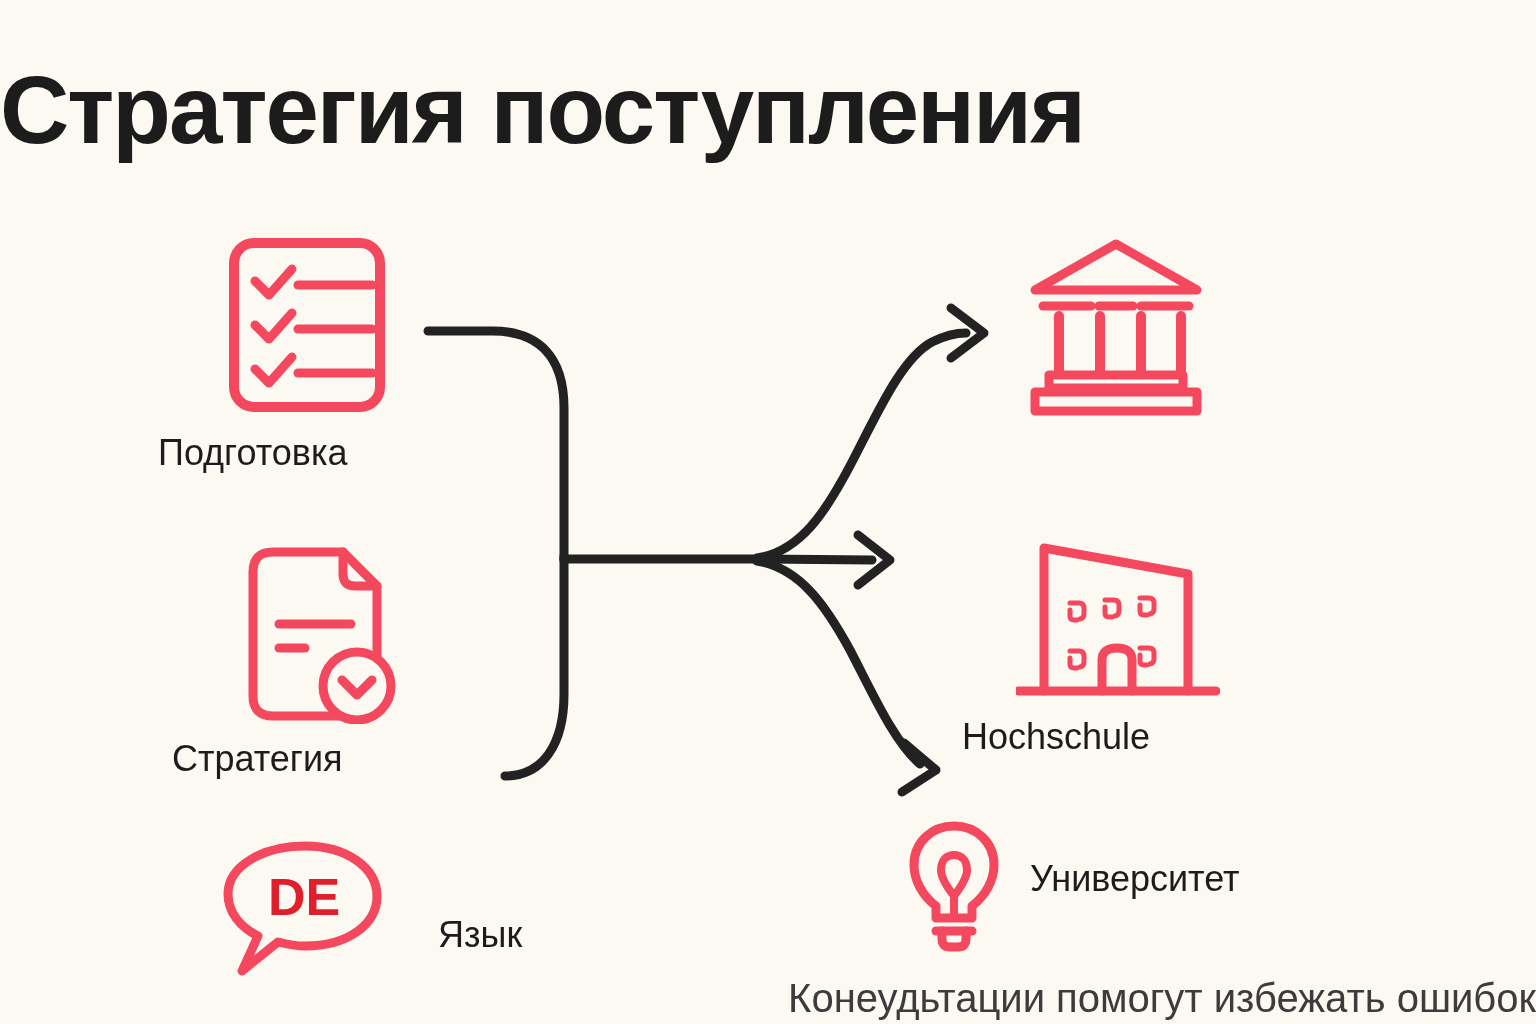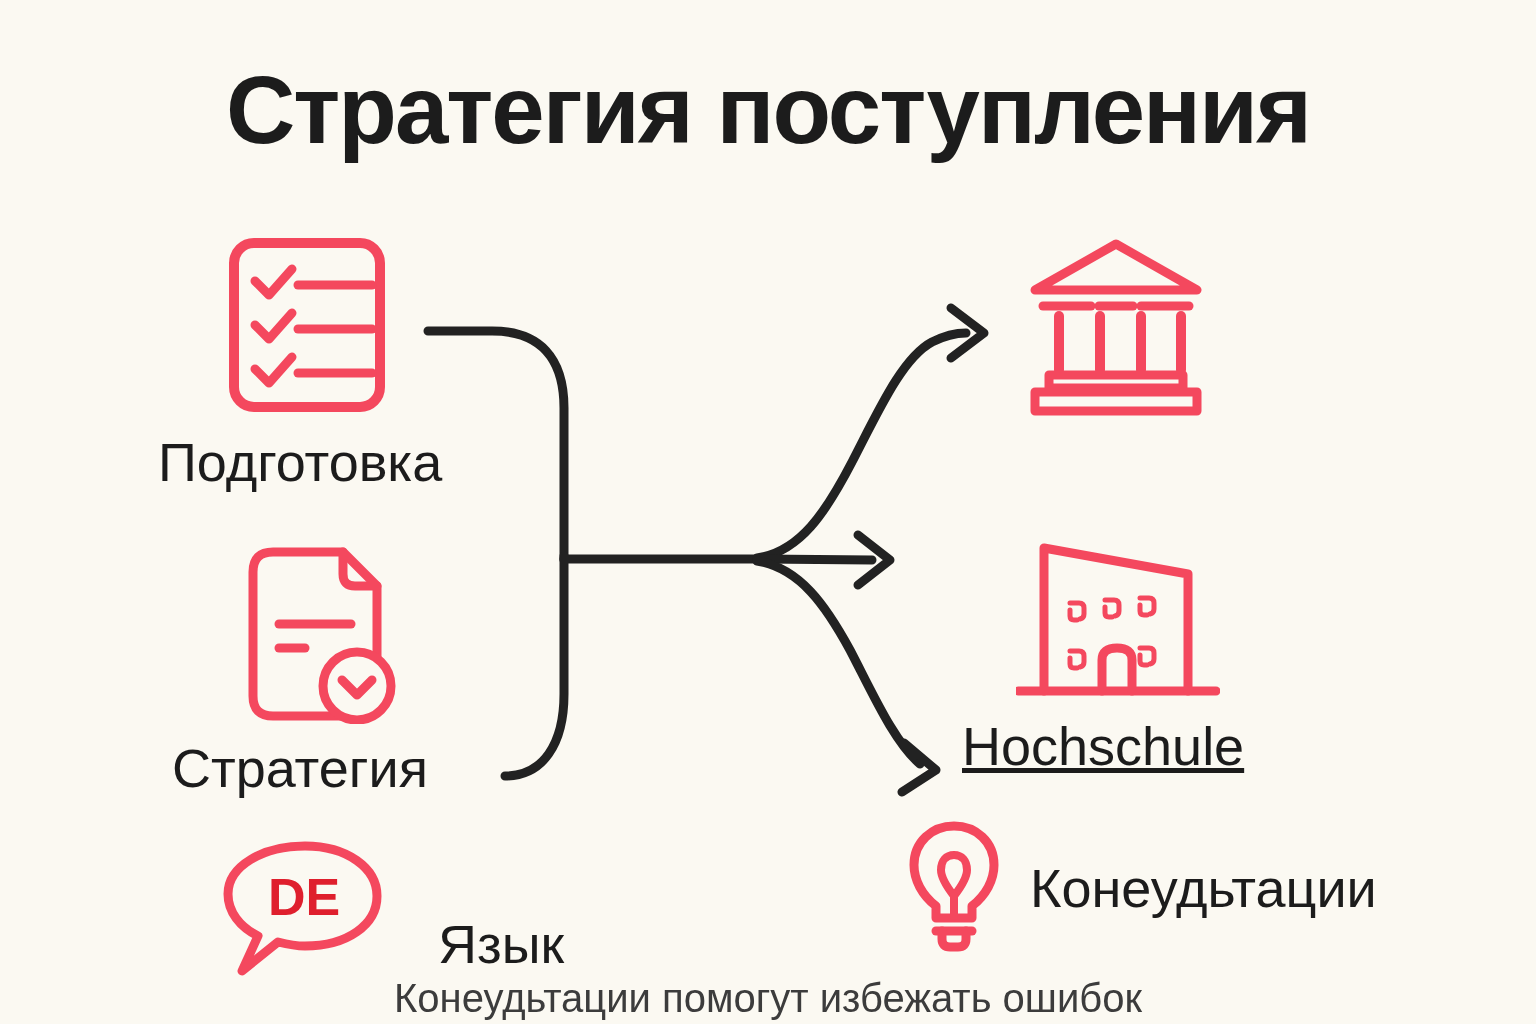--- a/index.html
+++ b/index.html
@@ -5,42 +5,41 @@
   html, body { margin: 0; padding: 0; background: var(--background, #FBF9F2); }
   .canvas {
     position: relative;
     width: 1536px; height: 1024px;
     background: var(--background, #FBF9F2);
     font-family: "Liberation Sans", sans-serif;
     overflow: hidden;
   }
   .title {
     position: absolute; top: 55px; left: 0; width: 100%;
-    text-align: center;
     font-size: 96px; font-weight: 700; letter-spacing: -2px;
     color: var(--ink, #1C1C1C);
     white-space: nowrap;
   }
   .icon { position: absolute; color: var(--accent, #F44A5E); }
   .icon svg { display: block; }
   .node-label {
     position: absolute;
-    font-size: 54px; line-height: 1.05;
+    font-size: 36px; line-height: 1.05;
     color: var(--ink, #1C1C1C);
     white-space: nowrap;
     text-align: center;
   }
   .connector { position: absolute; left: 0; top: 0; pointer-events: none; }
   .connector path {
     fill: none; stroke: var(--line, #222222);
     stroke-width: 9; stroke-linecap: round; stroke-linejoin: round;
   }
   .caption {
     position: absolute; top: 976px; left: 0; width: 100%;
-    text-align: center;
+    text-align: right;
     font-size: 40px; color: var(--ink-soft, #3C3C3C);
     white-space: nowrap;
   }
   .de-text {
     fill: var(--accent-strong, #DF1F2D);
     font-family: "Liberation Sans", sans-serif;
     font-size: 52px; font-weight: 700;
   }
 </style>
 </head>
@@ -122,28 +121,28 @@
         <path d="M 124 60 h 9 q 5 0 5 5 v 6 q 0 4 -4 5"></path>
         <path d="M 124 67 v 6 q 0 4 4 4 h 3"></path>
         <path d="M 54 113 h 9 q 5 0 5 5 v 6 q 0 4 -4 5"></path>
         <path d="M 54 120 v 6 q 0 4 4 4 h 3"></path>
         <path d="M 124 110 h 9 q 5 0 5 5 v 6 q 0 4 -4 5"></path>
         <path d="M 124 117 v 6 q 0 4 4 4 h 3"></path>
       </g>
       <path d="M 86 153 V 122 Q 86 110 101 110 Q 116 110 116 122 V 153"></path>
     </svg>
   </div>
-  <div class="node-label" style="left:962px; top:718px;text-decoration:underline;">Hochschule</div>
+  <div class="node-label" style="left:962px; top:718px;">Hochschule</div>
 
   <div class="icon" style="left:900px; top:818px;">
     <svg width="108" height="148" viewBox="0 0 108 148" fill="none" stroke="currentColor" stroke-width="9" stroke-linecap="round" stroke-linejoin="round">
       <path d="M 36 88 C 22 77 14 62 14 47 C 14 24 32 8 54 8 C 76 8 94 24 94 47 C 94 62 86 77 72 88 L 72 100 L 36 100 Z"></path>
       <path d="M 54 78 C 47 69 41 60 41 52 C 41 43 46 37 54 37 C 62 37 67 43 67 52 C 67 60 61 69 54 78 Z" stroke-width="8"></path>
       <path d="M 54 78 V 98" stroke-width="8"></path>
       <path d="M 36 113 H 72"></path>
       <path d="M 42 113 L 42 121 Q 42 129 50 129 H 58 Q 66 129 66 121 L 66 113"></path>
     </svg>
   </div>
-  <div class="node-label" style="left:1030px; top:860px;">Конеудьтации</div>
+  <div class="node-label" style="left:1030px; top:860px;">Университет</div>
 
   <div class="caption">Конеудьтации помогут избежать ошибок</div>
 
 </div>
 
 </body></html>

